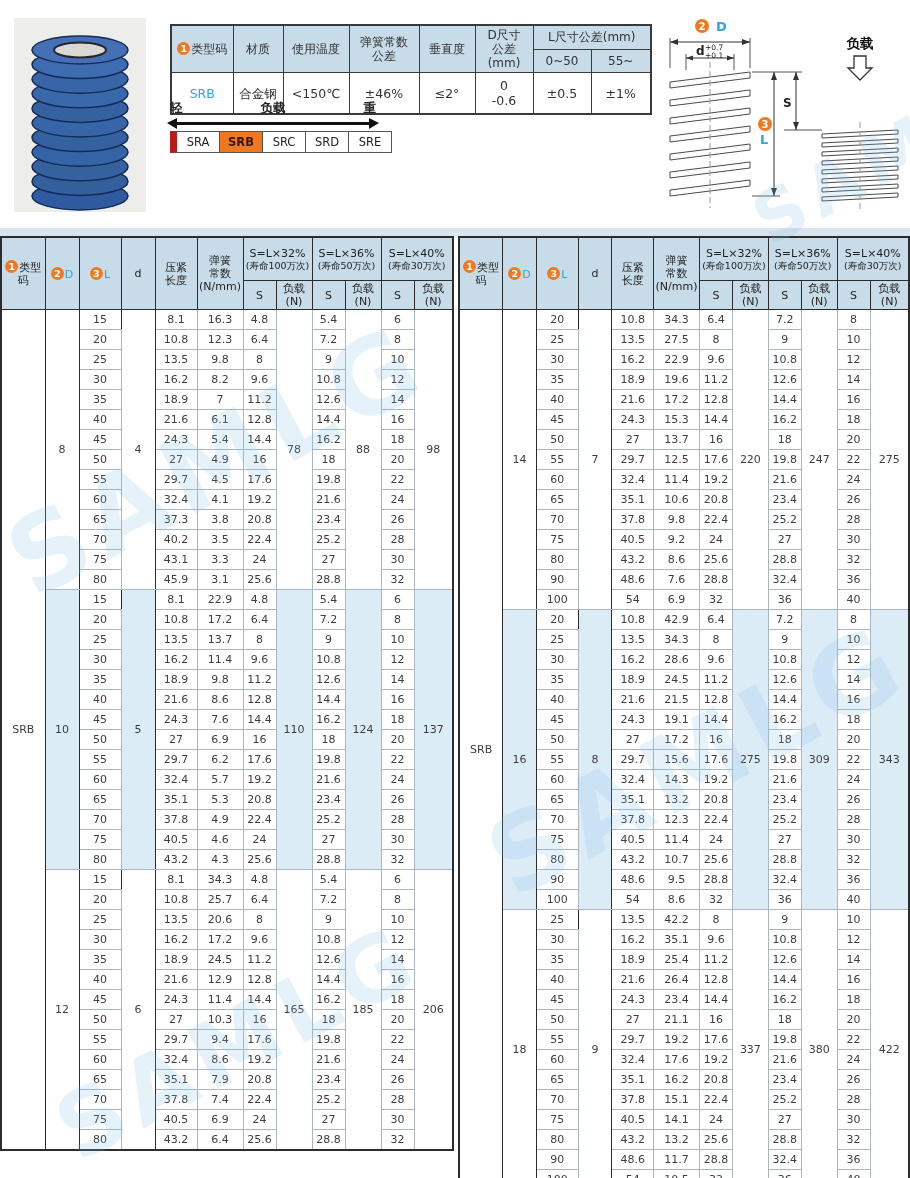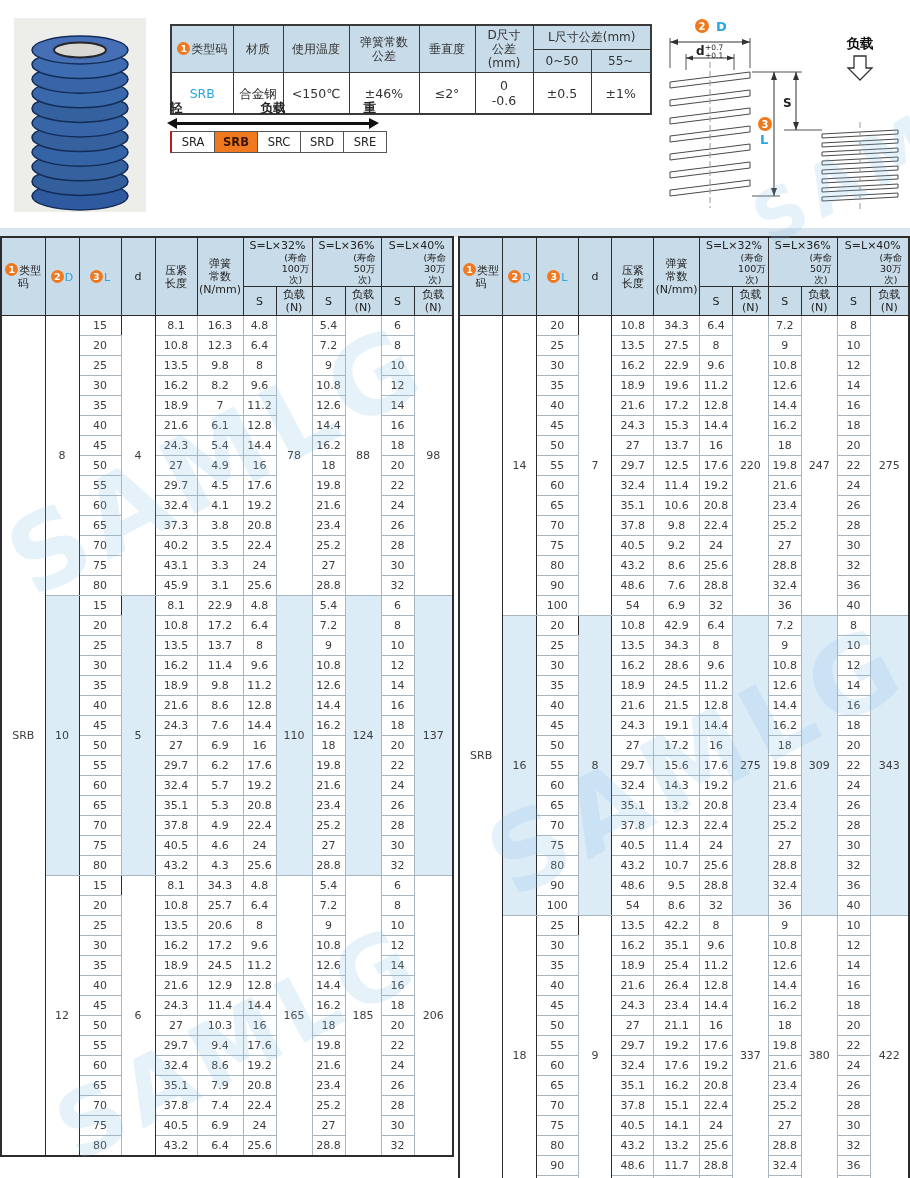--- a/index.html
+++ b/index.html
@@ -6,32 +6,32 @@
   #stage{position:relative;width:910px;height:1178px;background:#ffffff;overflow:hidden;
          font-family:"DejaVu Sans","Liberation Sans",sans-serif;color:#333;}
   
   .spec{position:absolute;left:170px;top:24px;border-collapse:collapse;table-layout:fixed;width:480px;}
   .spec th{background:#c8dbe8;border:1px solid #3a3a3a;font-weight:normal;font-size:12px;padding:2px 1px;line-height:14px;}
   .spec td{background:#fff;border:1px solid #3a3a3a;font-size:12.5px;text-align:center;padding:2px 1px;line-height:15px;height:36px;}
   .spec{border:2px solid #3a3a3a;}
   .cn{display:inline-block;width:13px;height:13px;line-height:13px;border-radius:50%;
       background:#f0791f;color:#fff;font-size:9.5px;text-align:center;vertical-align:1px;margin-right:1px;font-weight:bold;}
   .blue{color:#29a7e0;}
-  .sub{font-size:9.5px;line-height:11px;margin-left:36px;}
+  .sub{font-size:9.5px;line-height:11px;}
   
   .scaletxt{position:absolute;left:170px;top:100px;width:206px;display:flex;justify-content:space-between;
             font-size:12.5px;font-weight:bold;color:#222;}
   .scalearrow{position:absolute;left:176px;top:122px;width:194px;height:3px;background:#111;}
   .scalearrow:before,.scalearrow:after{content:"";position:absolute;top:-4px;border-top:5px solid transparent;border-bottom:6px solid transparent;}
   .scalearrow:before{left:-9px;border-right:10px solid #111;}
   .scalearrow:after{right:-9px;border-left:10px solid #111;}
   .tabs{position:absolute;left:170px;top:131px;display:flex;}
   .tab{width:42px;height:20px;border:1px solid #555;border-left:none;display:flex;align-items:center;justify-content:center;
        font-size:11.5px;background:#fff;color:#222;cursor:pointer;}
-  .tab:first-child{border-left:2px solid #b91c1c;}
+  .tab:first-child{border-left:7px solid #b91c1c;}
   .tab.active{background:#f0791f;color:#3b1400;font-weight:bold;}
   
   .strip{position:absolute;left:0;top:228px;width:910px;height:9px;background:#d9e5ee;}
   table.mt{border-collapse:collapse;table-layout:fixed;border:2px solid #2c2c2c;position:absolute;top:236px;background:#fff;}
   #mt0{left:0;}
   #mt1{left:458px;}
   .mt th{border:1px solid #2c2c2c;background:#c8dbe8;font-weight:normal;font-size:11px;line-height:13px;padding:1px 0;color:#222;}
   .mt thead tr:first-child th{height:40px;}
   .mt thead tr:last-child th{height:26px;}
   .mt td{border:1px solid #a9b6bf;font-size:11px;color:#3d3d3d;text-align:center;line-height:13px;padding:3px 0;background:#fff;}

